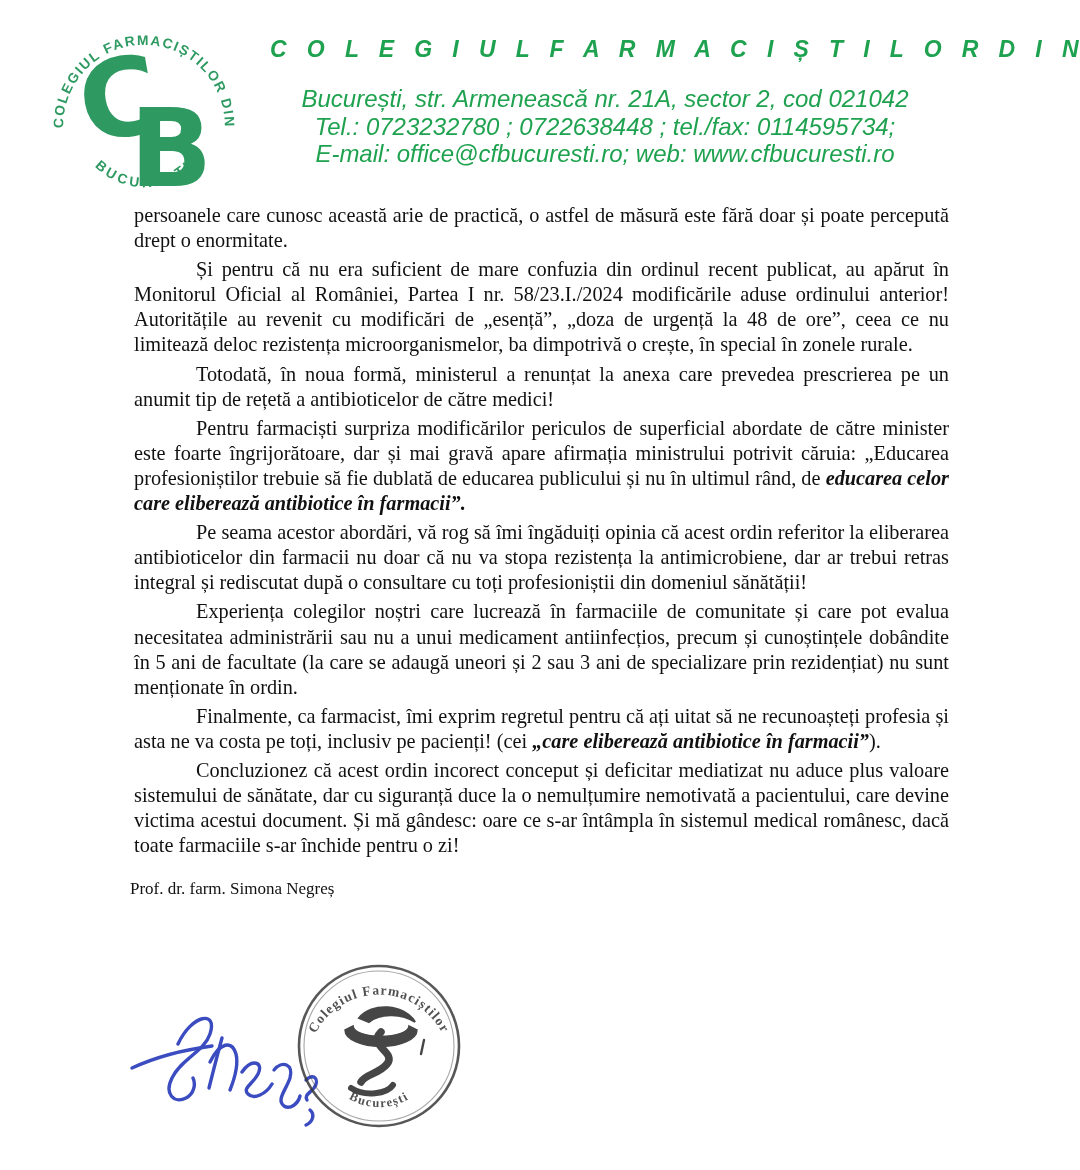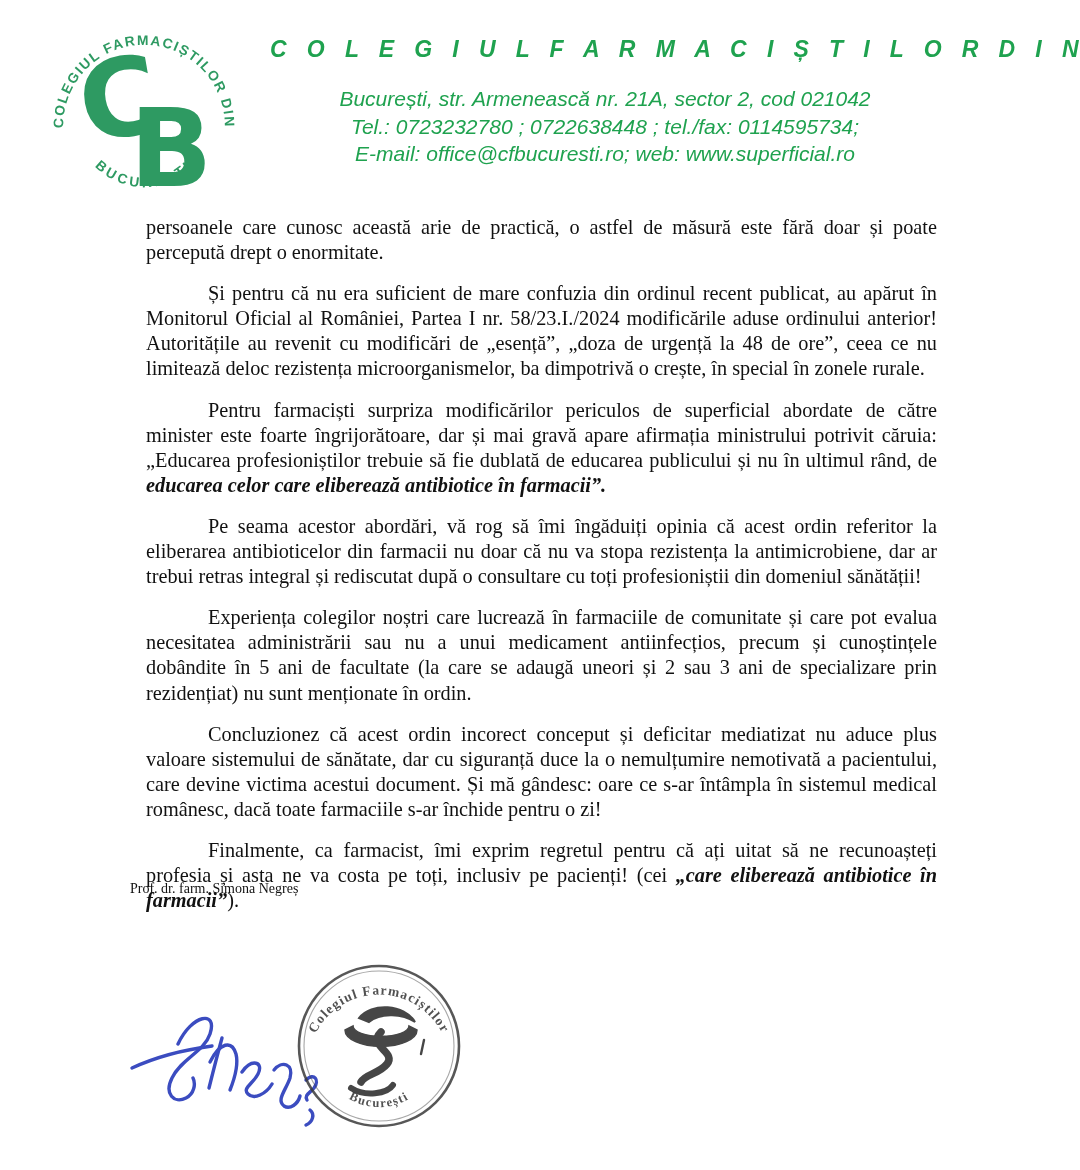--- a/index.html
+++ b/index.html
@@ -22,38 +22,38 @@
   }
   .org-title{
     font-weight:bold;
     font-size:23px;
     letter-spacing:3.4px;
     word-spacing:7px;
     margin-bottom:22px;
     white-space:nowrap;
   }
   .addr{
-    font-size:21px;
+    font-size:24px;
     line-height:27.5px;
     white-space:pre-wrap;
   }
   .email{}
   
   .body-text{
     position:absolute;left:130px;top:199px;width:823px;
     font-size:20.3px;line-height:25.1px;
     text-align:justify;
   }
-  .body-text p{margin:16px;}
+  .body-text p{margin:4px;}
   .body-text p.indent{text-indent:62px;}
   .bi{font-weight:bold;font-style:italic;}
   
   .signoff{
     position:absolute;left:130px;top:874px;
-    font-size:14px;line-height:30.5px;
+    font-size:17px;line-height:30.5px;
   }
   
   .signature{position:absolute;left:120px;top:992px;width:200px;height:155px;}
   .stamp{position:absolute;left:293px;top:958px;width:172px;height:180px;}
 </style>
 </head>
 <body>
 
 <div class="page">
 
@@ -69,31 +69,32 @@
       <textPath href="#logoBottom" startOffset="50%" text-anchor="middle">BUCUREȘTI</textPath>
     </text>
     <text x="28" y="112" font-family="DejaVu Sans, sans-serif" font-size="106" font-weight="bold" fill="#2E9A62" transform="rotate(-10 80 72)">C</text>
     <text x="78" y="162" font-family="DejaVu Sans, sans-serif" font-size="106" font-weight="bold" fill="#2E9A62">B</text>
   </svg>
 
   <div class="header-text">
     <div class="org-title">C O L E G I U L  F A R M A C I Ș T I L O R  D I N  B U C U R E Ș T I</div>
     <div class="addr">București, str. Armenească nr. 21A, sector 2, cod 021042</div>
     <div class="addr">Tel.: 0723232780 ; 0722638448 ; tel./fax: 0114595734;</div>
-    <div class="addr"><span>E-mail: </span><span class="email">office@cfbucuresti.ro</span><span>; web: </span><span>www.superficial.ro</span></div>
+    <div class="addr"><span>E-mail: </span><span class="email">office@cfbucuresti.ro</span><span>; web: </span><span>www.cfbucuresti.ro</span></div>
   </div>
 
   <div class="body-text">
       <p class=""><span>persoanele care cunosc această arie de practică, o astfel de măsură este fără doar și poate percepută drept o enormitate.</span></p>
       <p class="indent"><span>Și pentru că nu era suficient de mare confuzia din ordinul recent publicat, au apărut în Monitorul Oficial al României, Partea I nr. 58/23.I./2024 modificările aduse ordinului anterior! Autoritățile au revenit cu modificări de „esență”, „doza de urgență la 48 de ore”, ceea ce nu limitează deloc rezistența microorganismelor, ba dimpotrivă o crește, în special în zonele rurale.</span></p>
+      <p class="indent"><span>Totodată, în noua formă, ministerul a renunțat la anexa care prevedea prescrierea pe un anumit tip de rețetă a antibioticelor de către medici!</span></p>
       <p class="indent"><span>Pentru farmaciști surpriza modificărilor periculos de superficial abordate de către minister este foarte îngrijorătoare, dar și mai gravă apare afirmația ministrului potrivit căruia: „Educarea profesioniștilor trebuie să fie dublată de educarea publicului și nu în ultimul rând, de </span><span class="bi">educarea celor care eliberează antibiotice în farmacii”.</span></p>
       <p class="indent"><span>Pe seama acestor abordări, vă rog să îmi îngăduiți opinia că acest ordin referitor la eliberarea antibioticelor din farmacii nu doar că nu va stopa rezistența la antimicrobiene, dar ar trebui retras integral și rediscutat după o consultare cu toți profesioniștii din domeniul sănătății!</span></p>
       <p class="indent"><span>Experiența colegilor noștri care lucrează în farmaciile de comunitate și care pot evalua necesitatea administrării sau nu a unui medicament antiinfecțios, precum și cunoștințele dobândite în 5 ani de facultate (la care se adaugă uneori și 2 sau 3 ani de specializare prin rezidențiat) nu sunt menționate în ordin.</span></p>
+      <p class="indent"><span>Finalmente, ca farmacist, îmi exprim regretul pentru că ați uitat să ne recunoașteți profesia și asta ne va costa pe toți, inclusiv pe pacienți! (cei </span><span class="bi">„care eliberează antibiotice în farmacii”</span><span>).</span></p>
       <p class="indent"><span>Concluzionez că acest ordin incorect conceput și deficitar mediatizat nu aduce plus valoare sistemului de sănătate, dar cu siguranță duce la o nemulțumire nemotivată a pacientului, care devine victima acestui document. Și mă gândesc: oare ce s-ar întâmpla în sistemul medical românesc, dacă toate farmaciile s-ar închide pentru o zi!</span></p>
-      <p class="indent"><span>Finalmente, ca farmacist, îmi exprim regretul pentru că ați uitat să ne recunoașteți profesia și asta ne va costa pe toți, inclusiv pe pacienți! (cei </span><span class="bi">„care eliberează antibiotice în farmacii”</span><span>).</span></p>
     </div>
 
   <div class="signoff">
     <div>Prof. dr. farm. Simona Negreș</div>
   </div>
 
   <svg class="signature" viewBox="0 0 200 155">
     <g fill="none" stroke="#3B4CC0" stroke-width="3.4" stroke-linecap="round" stroke-linejoin="round">
       <path d="M 58,52 C 72,22 98,18 90,42 C 84,60 62,66 52,86 C 44,102 54,112 66,106 C 74,102 76,92 73,86"></path>
       <path d="M 12,76 C 38,64 62,58 92,54"></path>

